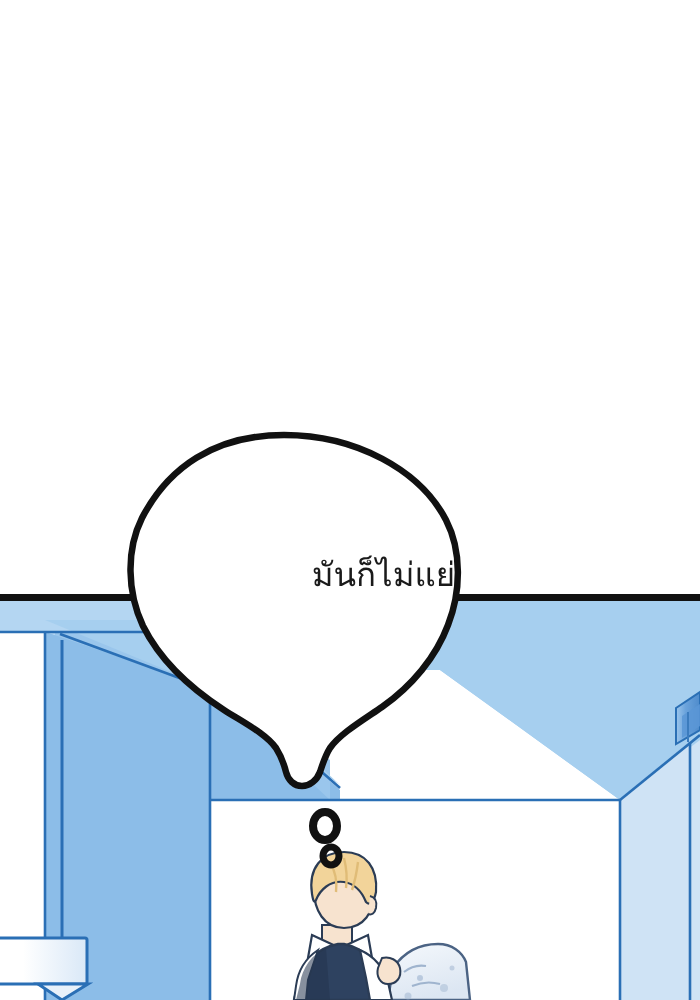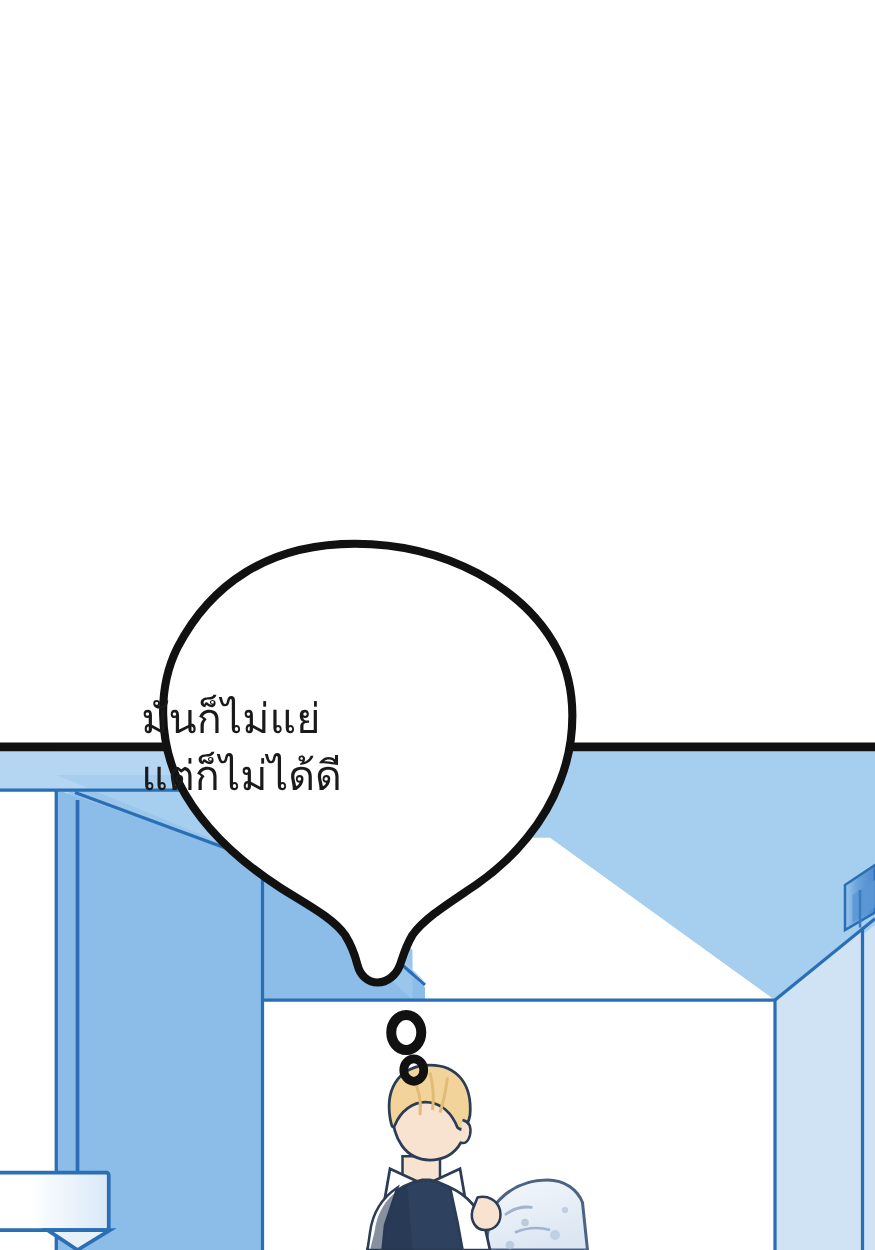--- a/index.html
+++ b/index.html
@@ -24,21 +24,21 @@
     top: 0;
     width: 700px;
     height: 1000px;
     display: block;
   }
   .bubble-text {
     position: absolute;
     left: 113px;
     top: 552px;
     width: 342px;
-    text-align: left;
+    text-align: right;
     color: #1a1a1a;
     font-family: "DejaVu Sans", "Liberation Sans", sans-serif;
     font-size: 33px;
     line-height: 1.38;
     font-weight: 400;
     letter-spacing: 0px;
     pointer-events: none;
     user-select: none;
   }
   .bubble-text .line {
@@ -189,16 +189,15 @@
              C294,786 288,780 286,772
              C284,764 281,756 276,748
              C266,734 246,724 224,710
              C190,688 160,660 143,626
              C127,592 126,550 142,518
              C168,468 214,435 284,435 Z" fill="#FFFFFF" stroke="#111111" stroke-width="6.5" stroke-linejoin="round"></path>
   </svg>
 
   <div class="bubble-text">
     <span class="line">มันก็ไม่แย่</span>
-    <span class="line">แต่ก็ไม่ได้ดี</span>
   </div>
 
 </div>
 
 </body></html>

